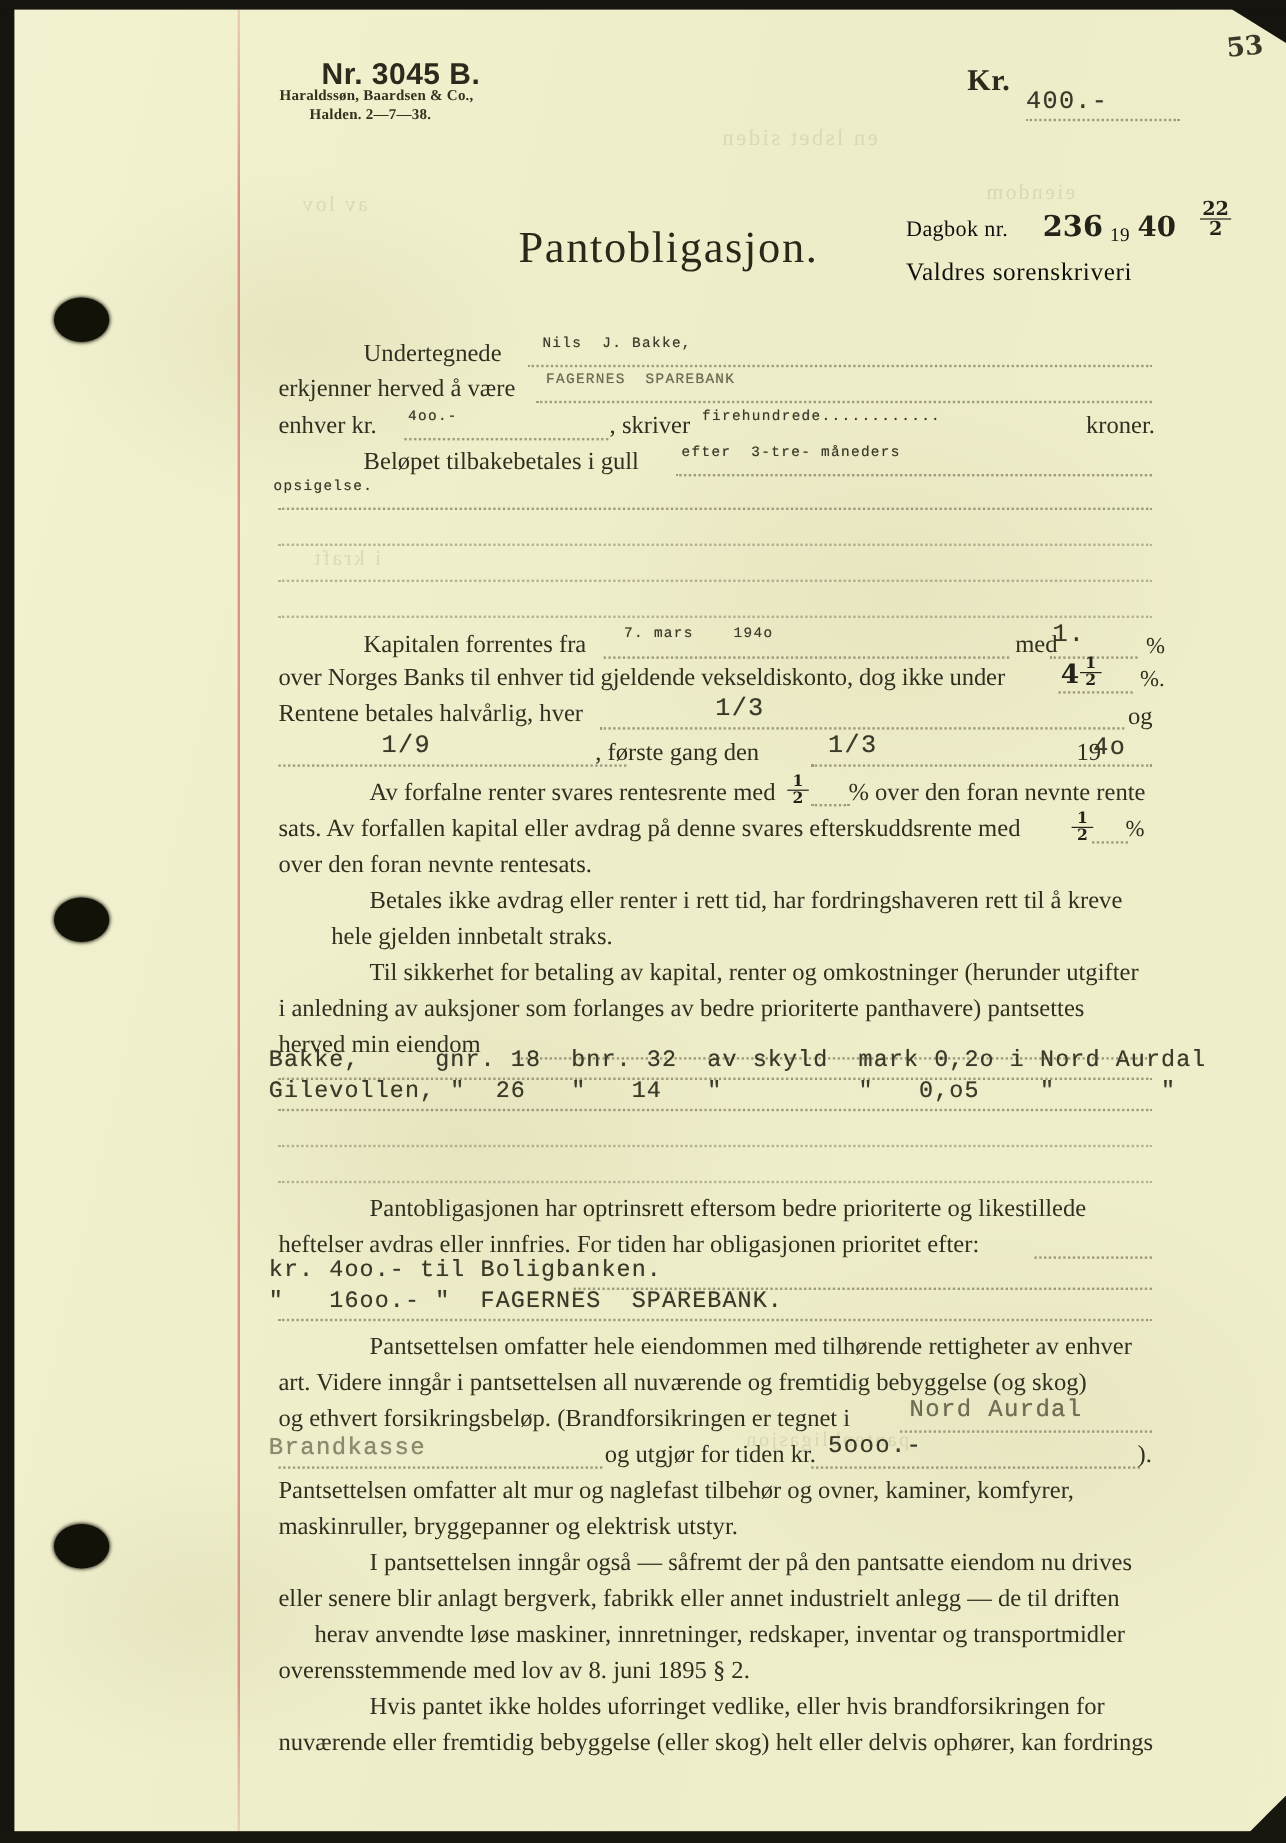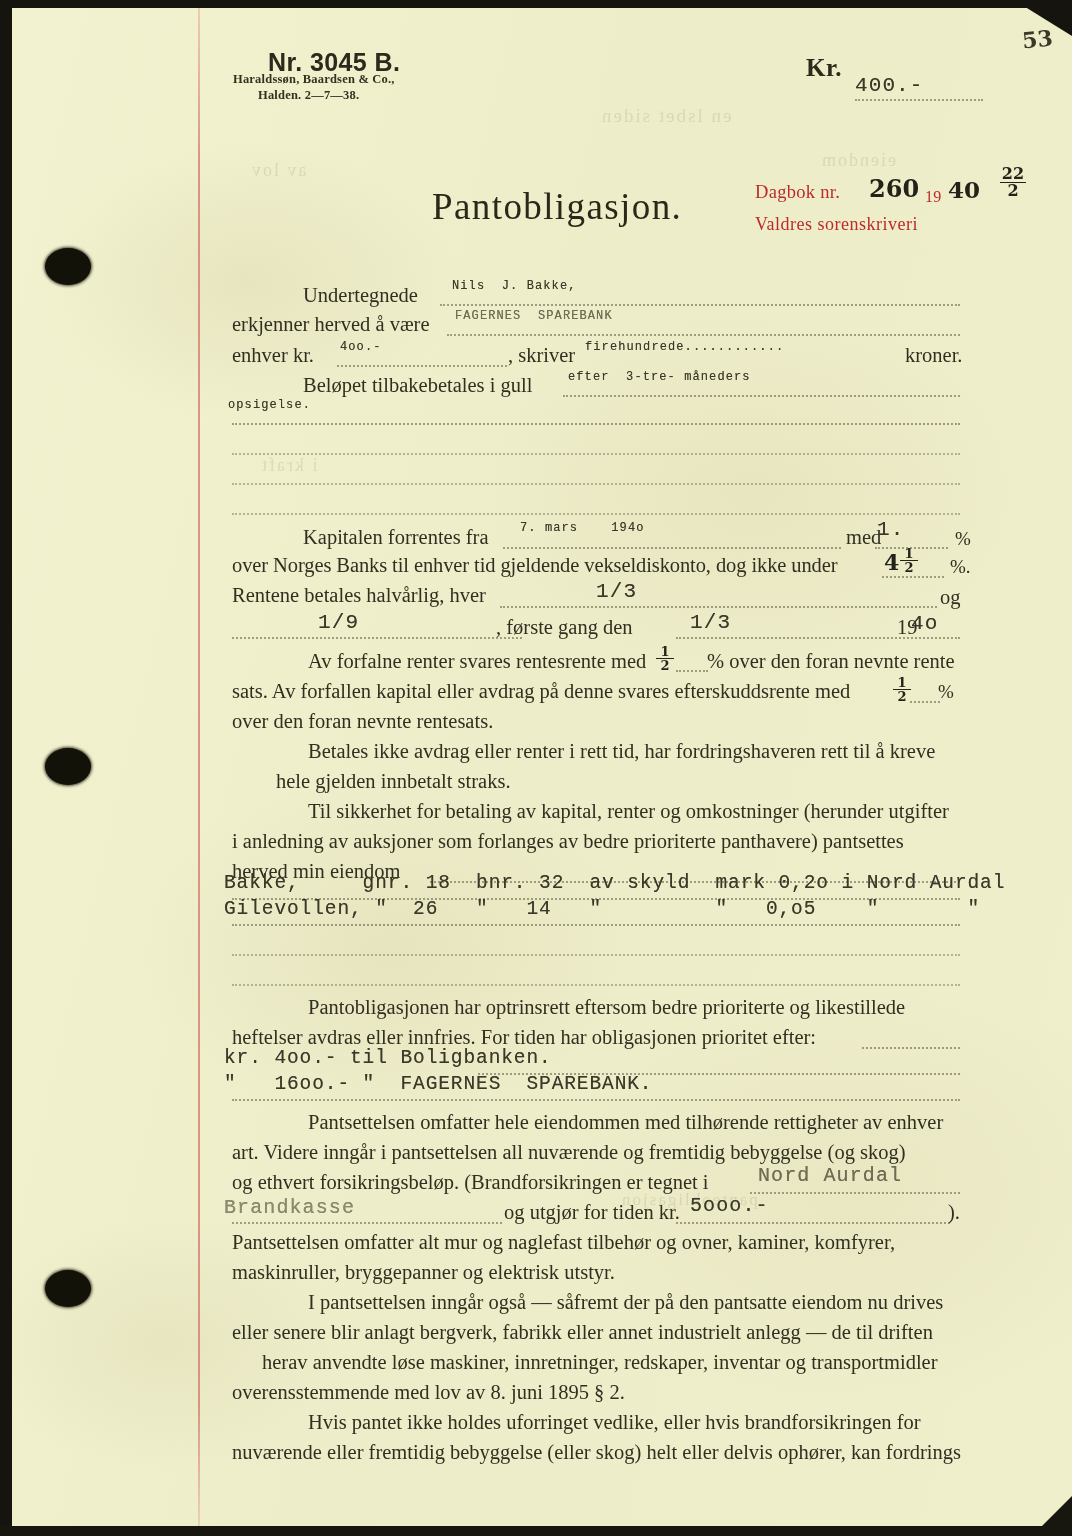--- a/index.html
+++ b/index.html
@@ -62,24 +62,24 @@
   .hdr-sm{position:absolute;font-family:"Liberation Serif",serif;font-weight:700;
       color:#33321f;font-size:12.5px;letter-spacing:.2px;white-space:nowrap;}
 
   .title{position:absolute;font-family:"Liberation Serif",serif;color:#2a2819;
       font-size:37px;letter-spacing:1.4px;}
 
   .kr{position:absolute;font-family:"Liberation Serif",serif;font-weight:700;
       color:#2b2a1b;font-size:25px;letter-spacing:.5px;}
 
   
-  .stamp{position:absolute;color:#b91c1c;font-family:"Liberation Serif",serif;
+  .stamp{position:absolute;color:#000000;font-family:"Liberation Serif",serif;
       white-space:nowrap;opacity:.93;}
   .stamp-lbl{font-size:18.5px;letter-spacing:.3px;}
-  .stamp-big{font-size:18px;letter-spacing:.5px;}
+  .stamp-big{font-size:21px;letter-spacing:.5px;}
 
   .hwnum{position:absolute;font-family:"DejaVu Serif",serif;color:#242319;
       font-weight:700;white-space:nowrap;}
 
   .frac{position:absolute;font-family:"DejaVu Serif",serif;color:#242319;
       font-weight:700;font-size:15px;text-align:center;line-height:1.0;}
   .frac .n{display:block;}
   .frac .bar{display:block;border-top:1.6px solid #242319;width:100%;}
   .frac .d{display:block;}
 
@@ -119,21 +119,21 @@
     <div class="hdr-sm" style="left:233px;top:72px;">Haraldssøn, Baardsen &amp; Co.,</div>
     <div class="hdr-sm" style="left:258px;top:88px;">Halden.  2—7—38.</div>
 
     <div class="kr" style="left:806px;top:54px;">Kr.</div>
     <div class="tw" style="left:855px;top:74px;font-size:21px;">400.-</div>
     <div class="dots" style="left:855px;top:97px;width:128px;"></div>
 
     <div class="title" style="left:432px;top:185px;">Pantobligasjon.</div>
 
     <div class="stamp stamp-lbl" style="left:755px;top:182px;">Dagbok nr.</div>
-    <div class="hwnum" style="left:869px;top:174px;font-size:24px;">260</div>
+    <div class="hwnum" style="left:869px;top:174px;font-size:24px;">236</div>
     <div class="stamp stamp-lbl" style="left:925px;top:188px;font-size:16px;">19</div>
     <div class="hwnum" style="left:948px;top:176px;font-size:23px;">40</div>
     <div class="frac" style="left:1000px;top:166px;width:26px;font-size:16px;">
       <span class="n">22</span>
       <span class="bar"></span>
       <span class="d">2</span>
     </div>
     <div class="stamp stamp-big" style="left:755px;top:214px;">Valdres sorenskriveri</div>
 
     <div class="pr" style="left:303px;top:284px;">Undertegnede</div>

